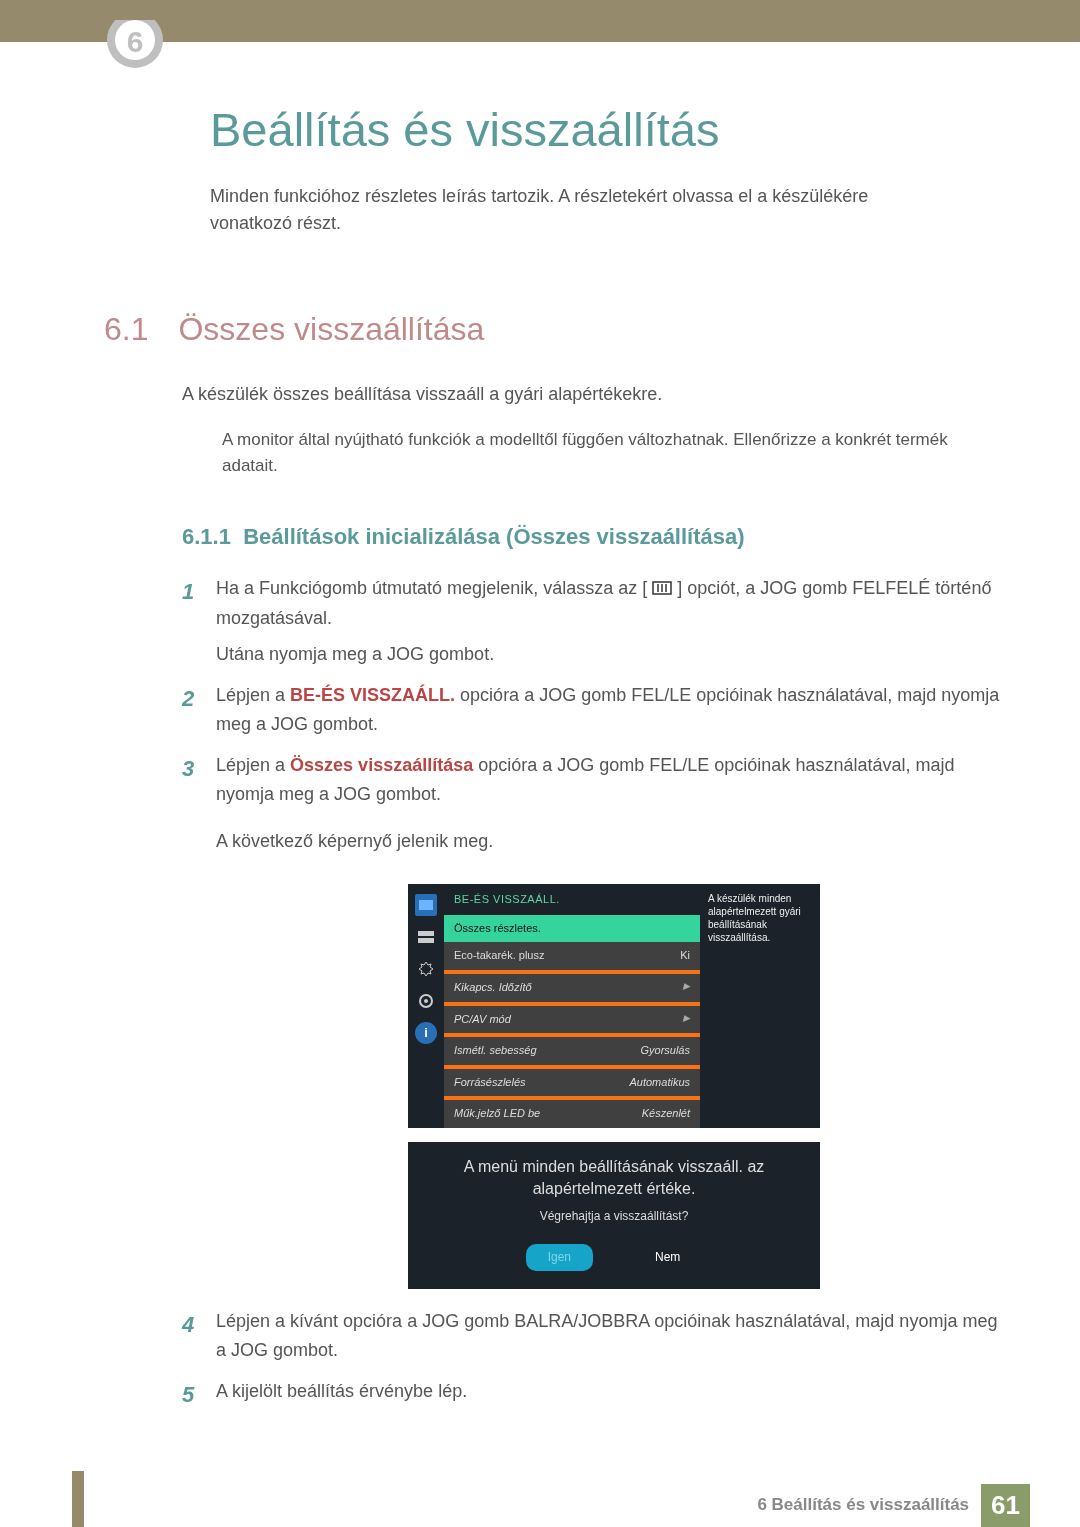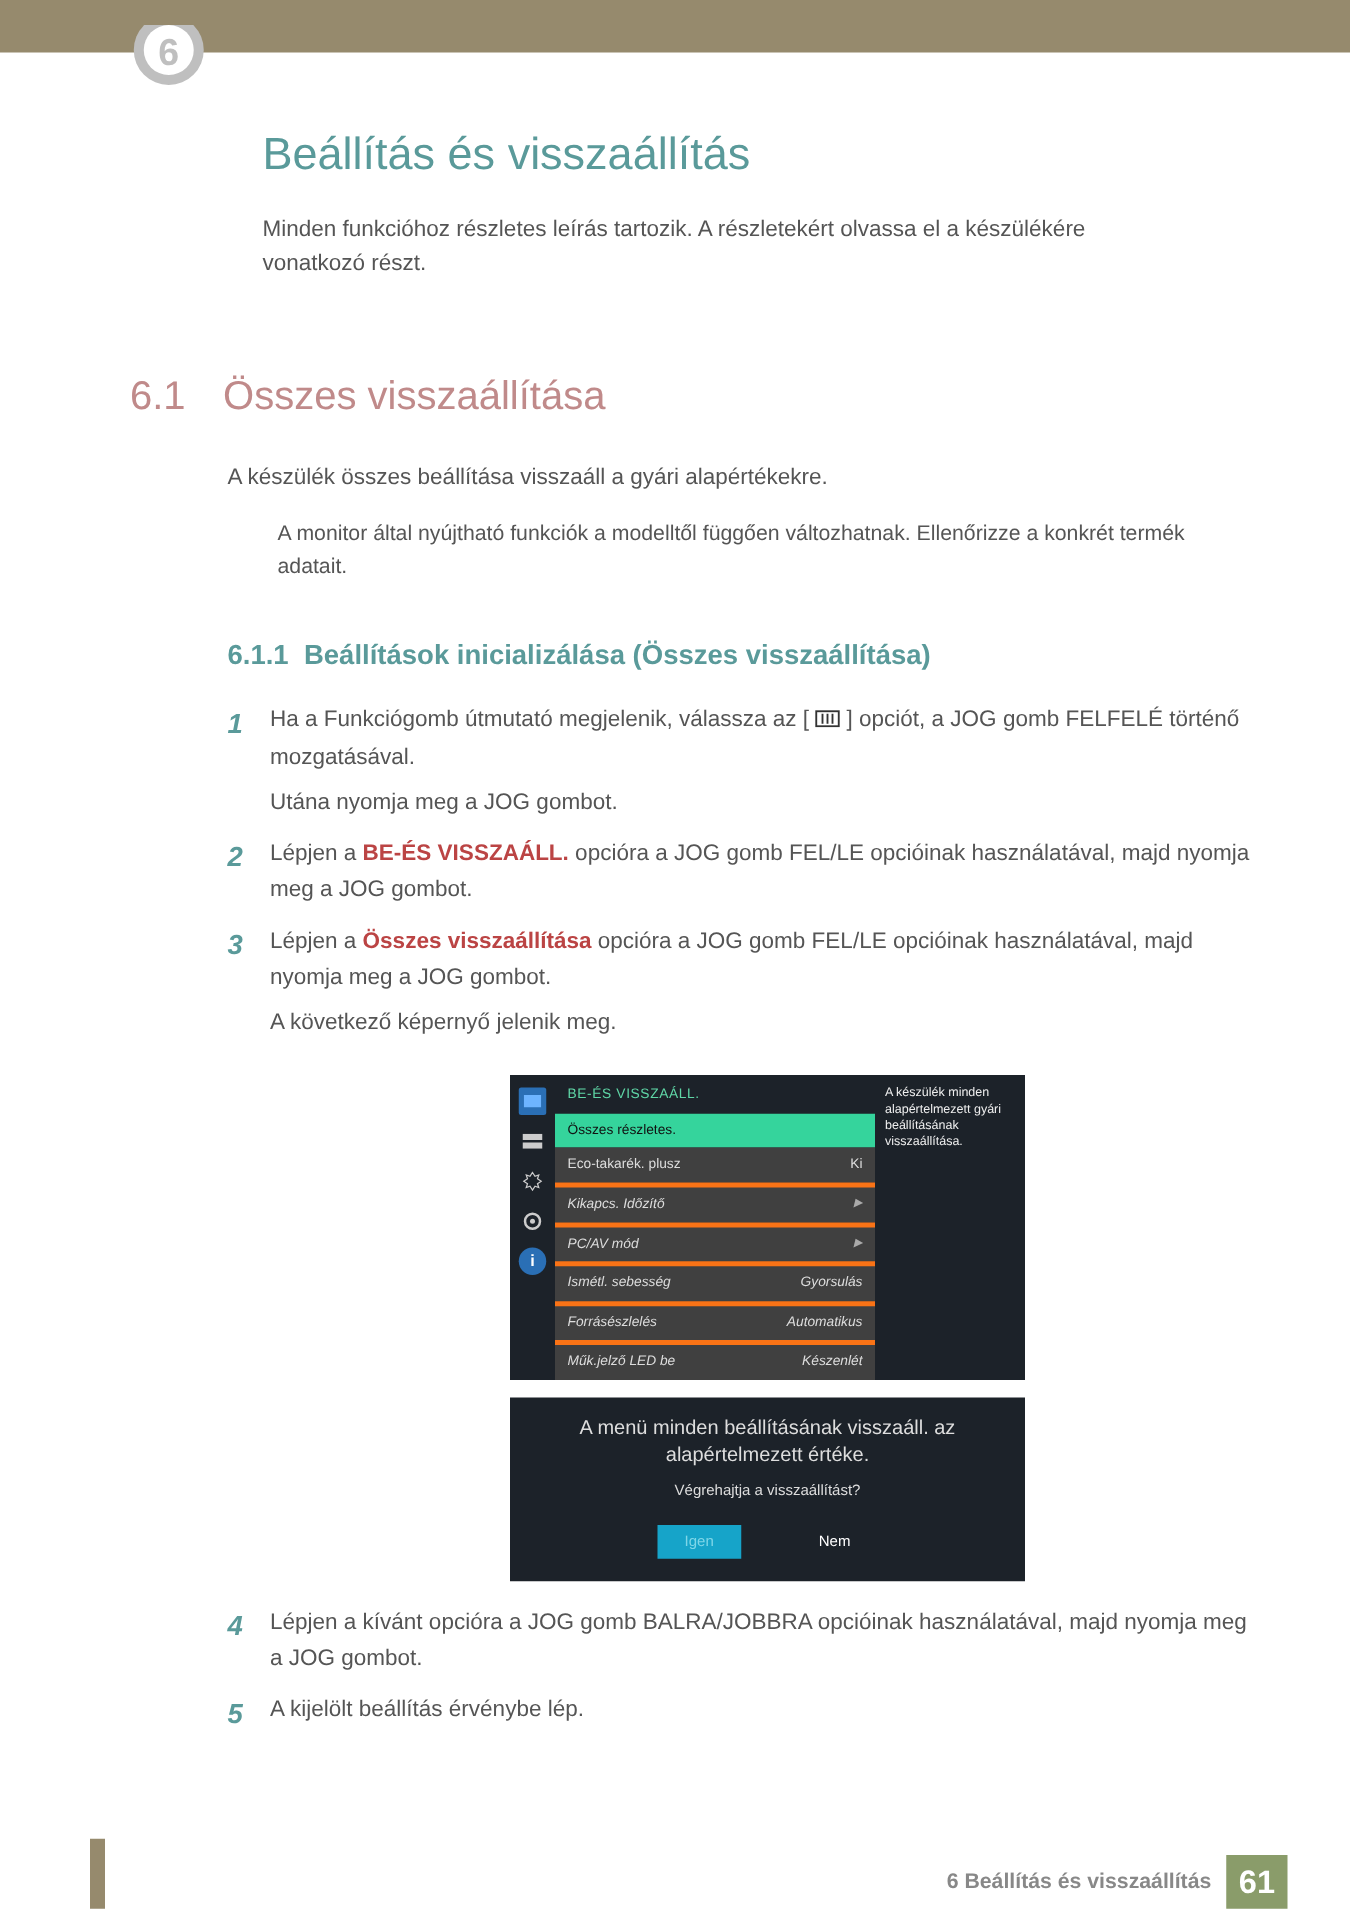--- a/index.html
+++ b/index.html
@@ -1,21 +1,21 @@
 <!DOCTYPE html>
 <html><head>
 <meta charset="utf-8">
 <style>
   * { margin:0; padding:0; box-sizing:border-box; }
   body { font-family: Arial, Helvetica, sans-serif; background:#fff; color:#333; width:1080px; margin:0 auto; }
   .page { position:relative; width:1080px; height:1527px; }
   .top-bar { background:#968a6d; height:42px; width:100%; }
   .chapter-icon { position:absolute; left:100px; top:20px; width:70px; height:60px; }
   .chapter-icon svg { width:70px; height:60px; }
-  .main-title { font-size:36px; color:#5a9a9a; margin:60px 0 0 210px; font-weight:500; }
+  .main-title { font-size:47px; color:#5a9a9a; margin:60px 0 0 210px; font-weight:500; }
   .intro-text { font-size:18px; color:#555; margin:26px 140px 12px 210px; line-height:1.5; }
   .section-num { font-size:32px; color:#c08a8a; display:inline-block; min-width:70px;margin-left:12px; }
   .section-title { font-size:32px; color:#c08a8a; }
   .section-row { margin:74px 0 0 92px; }
   .section-desc { font-size:18px; color:#555; margin:36px 0 0 182px; }
   .note-row { margin:22px 0 0 182px; padding-left:40px; position:relative; font-size:17px; color:#555; line-height:1.5; max-width:820px;}
   .subsection-title { font-size:22px; color:#5a9a9a; margin:46px 1px 0 182px; font-weight:bold; }
   ol.steps { list-style:none; margin:24px 0 0 182px; max-width:830px; }
   ol.steps li { font-size:18px; color:#555; line-height:1.6; margin-bottom:12px; position:relative; padding-left:34px; }
   ol.steps li .step-num { position:absolute; left:0; top:0; font-size:22px; font-style:italic; color:#5a9a9a; font-weight:bold;}
@@ -29,21 +29,21 @@
   .osd-header { color:#5fd6a6; font-size:11px; padding:7px 10px 6px 10px; letter-spacing:0.5px; }
   .osd-selected { background:#35d49c; color:#111; font-size:11px; padding:5px 10px; }
   .osd-row { display:flex; justify-content:space-between; font-size:11px; color:#ddd; padding:5px 10px; background:#404040;}
   .osd-row + .osd-row { border-top:4px solid #f97316;font-style:italic;}
   .osd-row .arrow { font-size:9px; color:#aaa;}
   .osd-tooltip { width:120px; background:#1c2229; color:#eee; font-size:10px; padding:8px 8px; line-height:1.3;}
   .osd-dialog { background:#1c2229; margin-top:14px; width:412px; padding:14px 18px 18px 18px;}
   .osd-dialog .dlg-text { color:#ddd; font-size:16px; line-height:1.4; text-align:center; margin:0 30px 6px 30px;}
   .osd-dialog .dlg-q { color:#ddd; font-size:12px; text-align:center; margin-bottom:18px;}
   .osd-dialog .dlg-btns { display:flex; justify-content:center; gap:40px;}
-  .osd-dialog .btn { font-size:12px; padding:4px 22px; color:#fff;}
+  .osd-dialog .btn { font-size:12px; padding:4px 22px; color:#fff;border-radius:10px;}
   .osd-dialog .btn-yes { background:#16a4c9; color:#7fd6e8;}
   .footer { position:absolute; bottom:0; left:16px; right:0; height:44px; display:flex; align-items:center; justify-content:flex-end; padding-right:50px;}
   .footer-text { font-size:17px; color:#888; font-weight:bold; margin-right:12px;}
   .footer-page { background:#8a9c6a; color:#fff; font-size:26px; font-weight:bold; padding:6px 10px;}
   .left-tab { position:absolute; left:72px; bottom:0; width:12px; height:56px; background:#968a6d;}
 </style>
 </head>
 <body>
 
 <div class="page">
@@ -91,21 +91,21 @@
       <span>] opciót, a JOG gomb FELFELÉ történő mozgatásával.</span>
       <div style="margin-top:8px;">Utána nyomja meg a JOG gombot.</div>
     </li>
     <li>
       <span class="step-num">2</span>
       <span>Lépjen a </span><span class="bold-red">BE-ÉS VISSZAÁLL.</span><span> opcióra a JOG gomb FEL/LE opcióinak használatával, majd nyomja meg a JOG gombot.</span>
     </li>
     <li>
       <span class="step-num">3</span>
       <span>Lépjen a </span><span class="bold-red">Összes visszaállítása</span><span> opcióra a JOG gomb FEL/LE opcióinak használatával, majd nyomja meg a JOG gombot.</span>
-      <div style="margin-top:8px;">A következő képernyő jelenik meg.</div>
+      <div style="margin-top:19px;">A következő képernyő jelenik meg.</div>
 
       <div class="osd-wrap">
         <div class="osd">
           <div class="osd-sidebar">
             <div class="sb-icon" style="background:#2a6fb5;">
                 <svg width="14" height="10">
                   <rect width="14" height="10" fill="#6db4ff"></rect>
                 </svg>
               </div>
             <div class="sb-icon">

